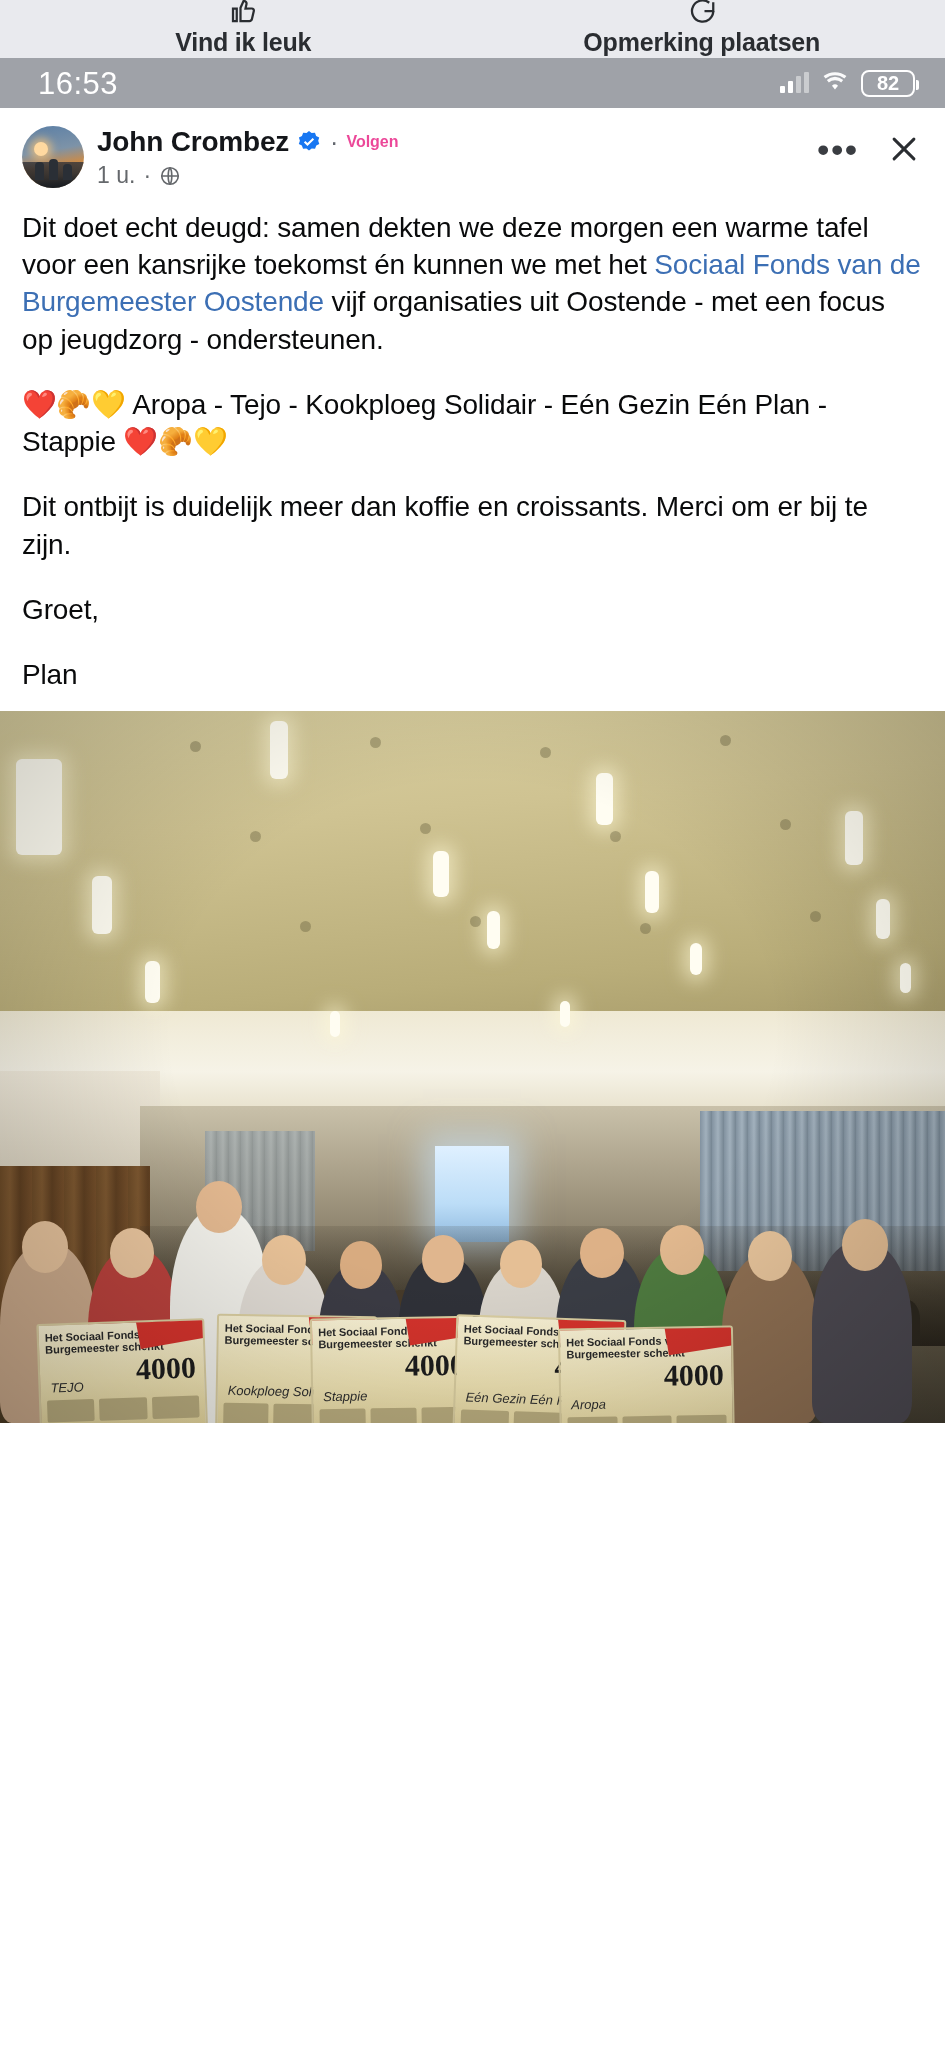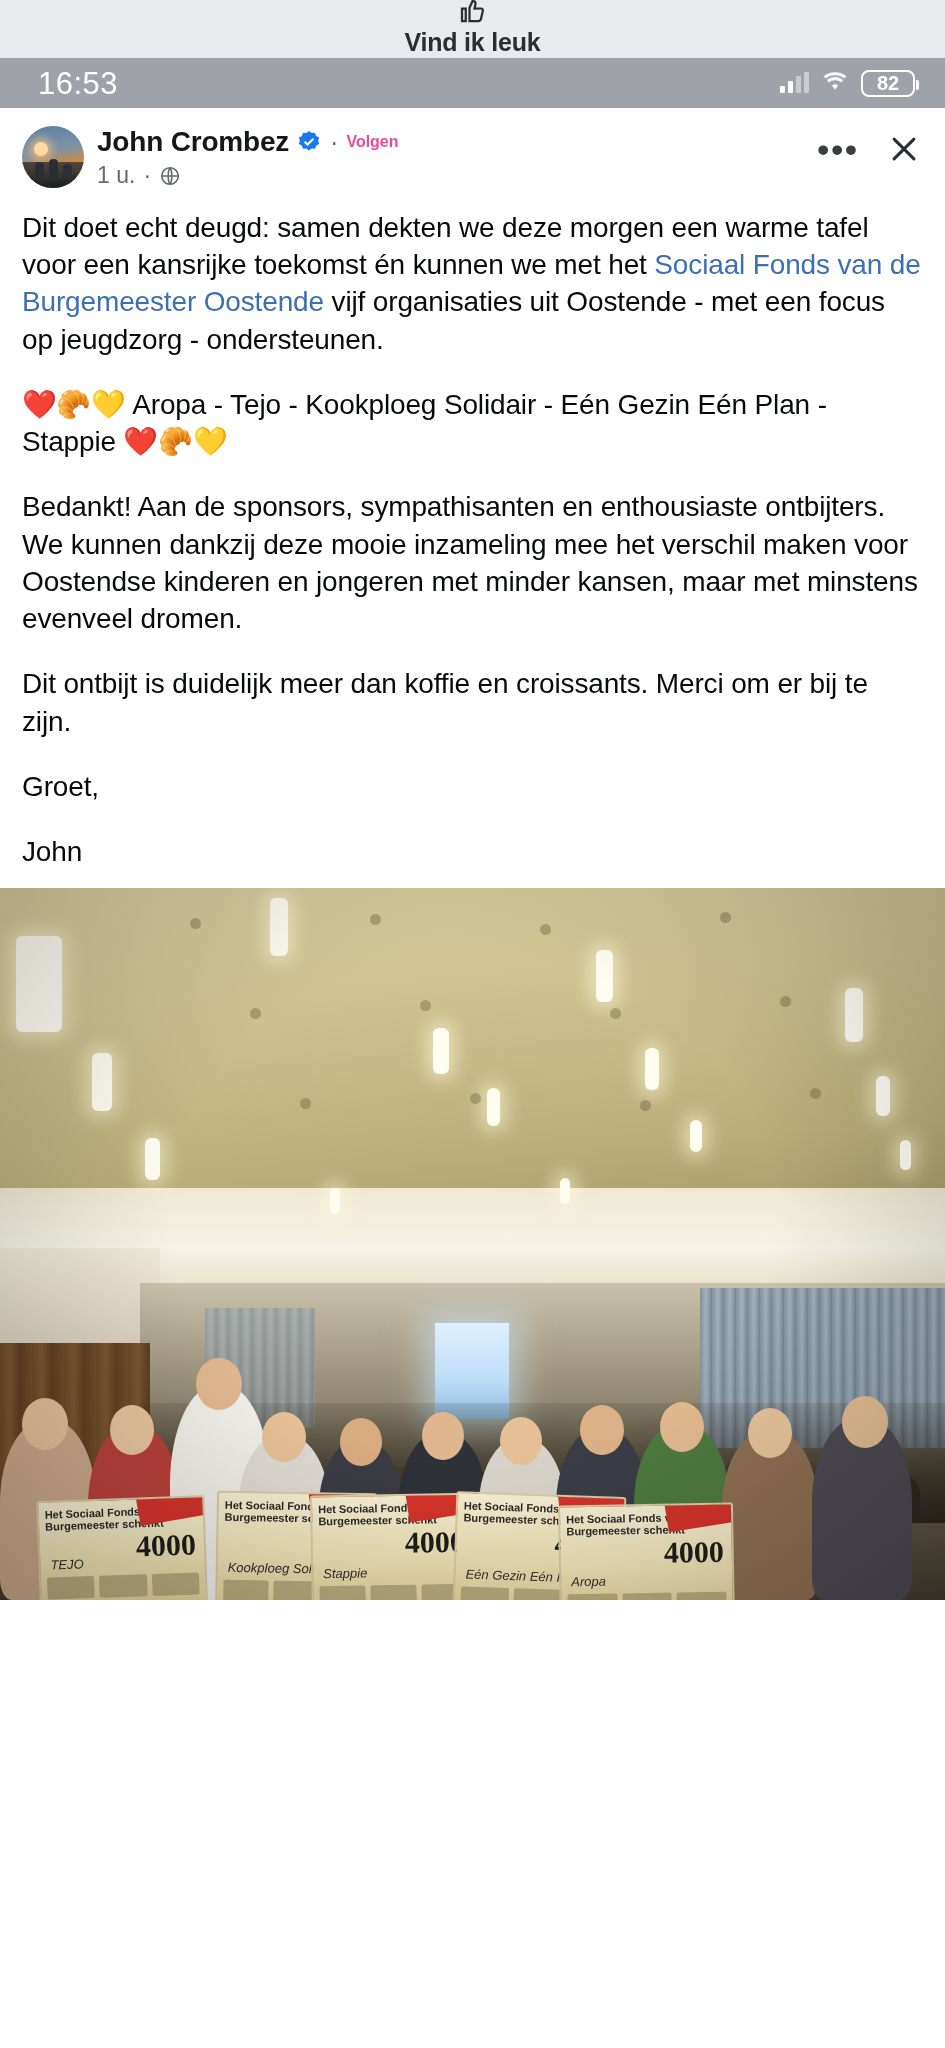--- a/index.html
+++ b/index.html
@@ -327,20 +327,29 @@
 <div class="screen">
 
   <div class="action-bar">
     <div class="action-item">
       <span class="action-icon">
         <svg width="30" height="30" viewBox="0 0 24 24" fill="none" stroke="#2a2d31" stroke-width="1.8">
           <path d="M7 10v10H4V10h3zm3 10h7.2a2 2 0 0 0 1.95-1.55l1.5-6.5A1.6 1.6 0 0 0 19.1 10H14l.8-3.6A2 2 0 0 0 12.85 4h-.4L10 9.4V20z"></path>
         </svg>
       </span>
       <span class="action-label">Vind ik leuk</span>
+    </div>
+    <div class="action-item">
+      <span class="action-icon">
+        <svg width="30" height="30" viewBox="0 0 24 24" fill="none" stroke="#2a2d31" stroke-width="1.8">
+          <path d="M21 12a8.5 8.5 0 1 1-3.2-6.6"></path>
+          <path d="M21 5v7h-7"></path>
+        </svg>
+      </span>
+      <span class="action-label">Opmerking plaatsen</span>
     </div>
   </div>
 
   <div class="status-bar">
     <div class="status-time">16:53</div>
     <div class="status-right">
       <span class="sig-bars">
         <i class="b1"></i>
           <i class="b2"></i>
           <i class="b3"></i>
@@ -396,24 +405,23 @@
         <svg width="34" height="34" viewBox="0 0 24 24" fill="none" stroke="#2a2d31" stroke-width="2.1" stroke-linecap="round">
           <path d="M5 5l14 14M19 5L5 19"></path>
         </svg>
       </span>
     </div>
   </div>
 
   <div class="post-body">
     <p><span>Dit doet echt deugd: samen dekten we deze morgen een warme tafel voor een kansrijke toekomst én kunnen we met het </span><span class="link">Sociaal Fonds van de Burgemeester Oostende</span><span> vijf organisaties uit Oostende - met een focus op jeugdzorg - ondersteunen.</span></p>
     <p>❤️🥐💛 Aropa - Tejo - Kookploeg Solidair - Eén Gezin Eén Plan - Stappie ❤️🥐💛</p>
-    <p>Bedankt! Aan de sponsors, sympathisanten en enthousiaste ontbijters. We kunnen dankzij deze mooie inzameling mee het verschil maken voor Oostendse kinderen en jongeren met minder kansen, maar met minstens evenveel dromen.</p>
     <p>Dit ontbijt is duidelijk meer dan koffie en croissants. Merci om er bij te zijn.</p>
     <p>Groet,</p>
-    <p>John</p>
+    <p>Plan</p>
   </div>
 
   <div class="photo">
     <div class="ceiling"></div>
     <div class="ceiling-back"></div>
 
     <div class="lamp" style="left:16px; top:48px; width:46px; height:96px;"></div>
     <div class="lamp" style="left:92px; top:165px; width:20px; height:58px;"></div>
     <div class="lamp" style="left:145px; top:250px; width:15px; height:42px;"></div>
     <div class="lamp" style="left:270px; top:10px; width:18px; height:58px;"></div>

